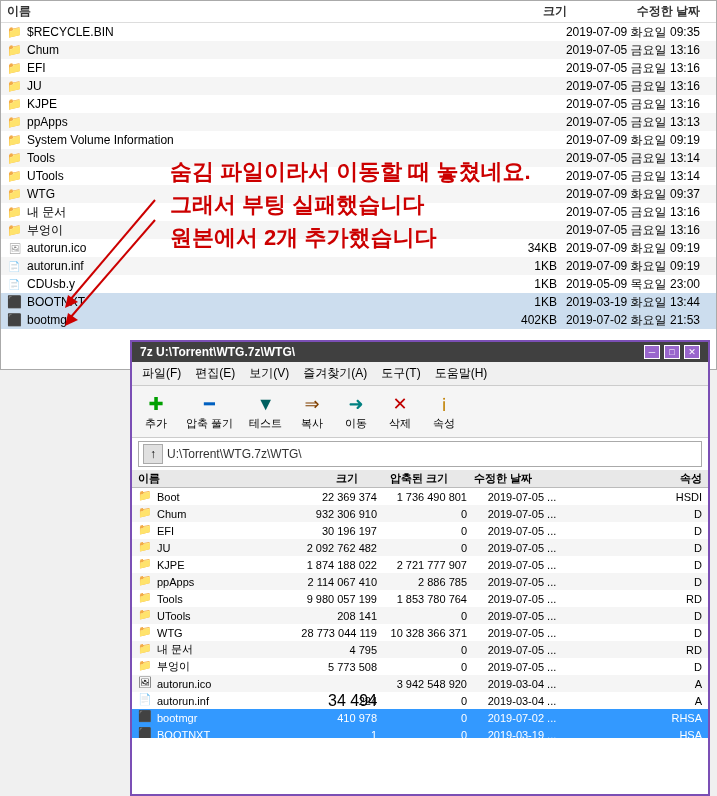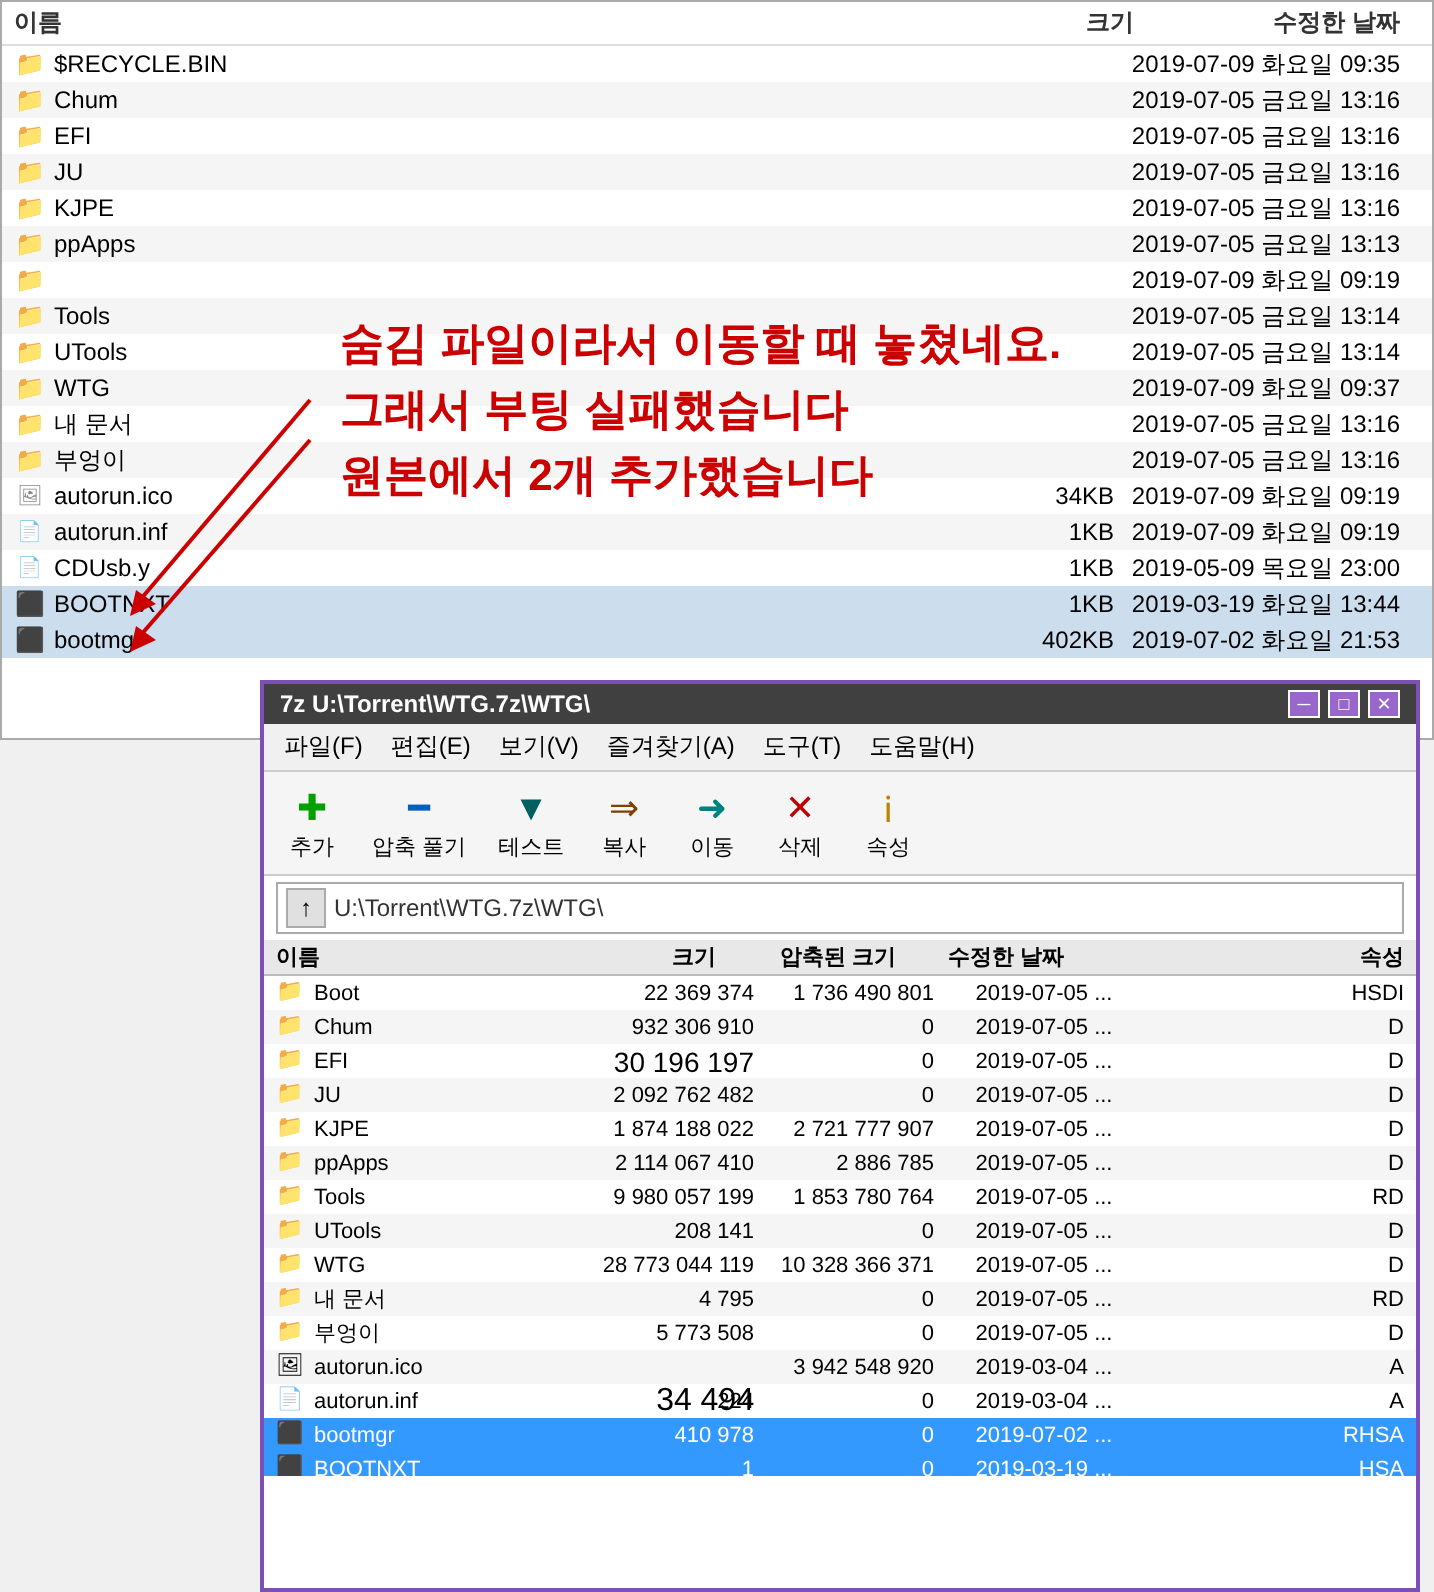--- a/index.html
+++ b/index.html
@@ -254,20 +254,21 @@
     <span class="file-date">2019-07-05 금요일 13:16</span>
   </div>
       <div class="file-row">
     <span class="file-icon folder-icon">📁</span>
     <span class="file-name">ppApps</span>
     <span class="file-size"></span>
     <span class="file-date">2019-07-05 금요일 13:13</span>
   </div>
       <div class="file-row">
     <span class="file-icon folder-icon">📁</span>
+    <span class="file-name">System Volume Information</span>
     <span class="file-size"></span>
     <span class="file-date">2019-07-09 화요일 09:19</span>
   </div>
       <div class="file-row">
     <span class="file-icon folder-icon">📁</span>
     <span class="file-name">Tools</span>
     <span class="file-size"></span>
     <span class="file-date">2019-07-05 금요일 13:14</span>
   </div>
       <div class="file-row">
@@ -420,21 +421,21 @@
     <span class="zfile-icon zfolder-color">📁</span>
     <span class="zcol-name" style="font-size:11px;">Chum</span>
     <span class="zcol-size" style="font-size:11px;">932 306 910</span>
     <span class="zcol-comp" style="font-size:11px;">0</span>
     <span class="zcol-date" style="font-size:11px;">2019-07-05 ...</span>
     <span class="zcol-attr" style="font-size:11px;">D</span>
   </div>
       <div class="zip-file-row">
     <span class="zfile-icon zfolder-color">📁</span>
     <span class="zcol-name" style="font-size:11px;">EFI</span>
-    <span class="zcol-size" style="font-size:14px;">30 196 197</span>
+    <span class="zcol-size" style="font-size:11px;">30 196 197</span>
     <span class="zcol-comp" style="font-size:11px;">0</span>
     <span class="zcol-date" style="font-size:11px;">2019-07-05 ...</span>
     <span class="zcol-attr" style="font-size:11px;">D</span>
   </div>
       <div class="zip-file-row">
     <span class="zfile-icon zfolder-color">📁</span>
     <span class="zcol-name" style="font-size:11px;">JU</span>
     <span class="zcol-size" style="font-size:11px;">2 092 762 482</span>
     <span class="zcol-comp" style="font-size:11px;">0</span>
     <span class="zcol-date" style="font-size:11px;">2019-07-05 ...</span>

